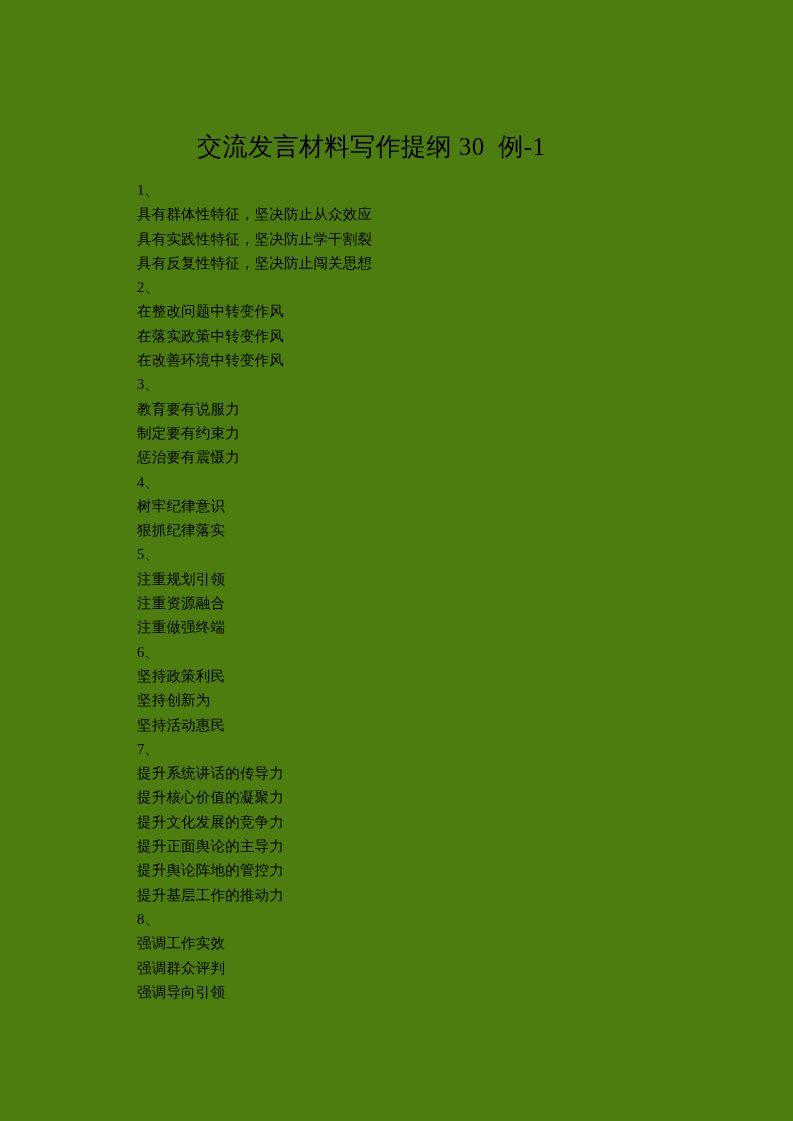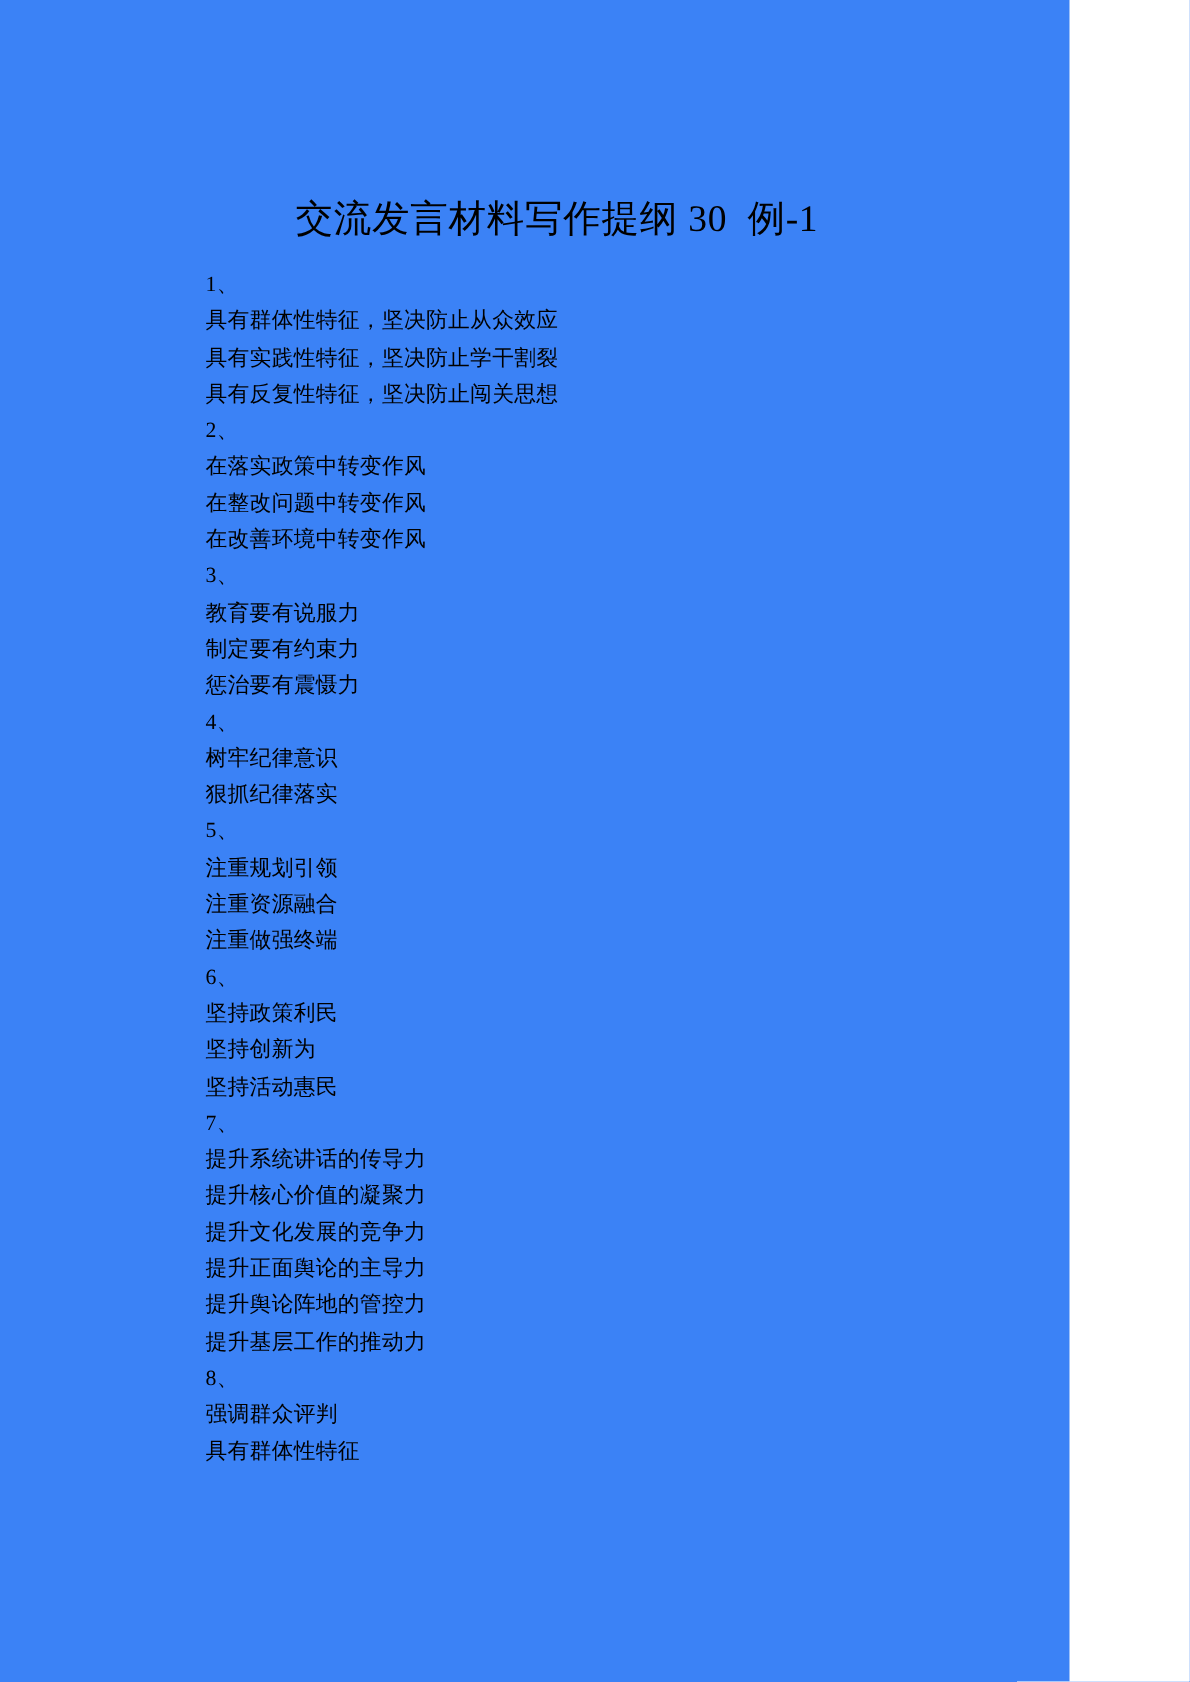--- a/index.html
+++ b/index.html
@@ -9,23 +9,23 @@
   }
   body {
     width: 793px;
     height: 1121px;
     font-family: "Liberation Serif", "DejaVu Serif", serif;
     color: #000000;
     overflow: hidden;
   }
   .page {
     position: relative;
-    width: 713px;
+    width: 793px;
     height: 1121px;
-    background: #3b82f6;
+    background: #4d7c0f;
     box-sizing: border-box;
   }
   .content {
     position: absolute;
     left: 137px;
     top: 130px;
     width: 540px;
   }
   .doc-title {
     font-family: "Liberation Serif", "DejaVu Serif", serif;
@@ -54,22 +54,22 @@
 
 <div class="page">
   <div class="content">
     <h1 class="doc-title">交流发言材料写作提纲 30  例-1</h1>
     <div class="body-block" id="body-block">
         <div class="num-line">1、</div>
         <div class="line">具有群体性特征，坚决防止从众效应</div>
         <div class="line">具有实践性特征，坚决防止学干割裂</div>
         <div class="line">具有反复性特征，坚决防止闯关思想</div>
         <div class="num-line">2、</div>
+        <div class="line">在整改问题中转变作风</div>
         <div class="line">在落实政策中转变作风</div>
-        <div class="line">在整改问题中转变作风</div>
         <div class="line">在改善环境中转变作风</div>
         <div class="num-line">3、</div>
         <div class="line">教育要有说服力</div>
         <div class="line">制定要有约束力</div>
         <div class="line">惩治要有震慑力</div>
         <div class="num-line">4、</div>
         <div class="line">树牢纪律意识</div>
         <div class="line">狠抓纪律落实</div>
         <div class="num-line">5、</div>
         <div class="line">注重规划引领</div>
@@ -80,17 +80,18 @@
         <div class="line">坚持创新为</div>
         <div class="line">坚持活动惠民</div>
         <div class="num-line">7、</div>
         <div class="line">提升系统讲话的传导力</div>
         <div class="line">提升核心价值的凝聚力</div>
         <div class="line">提升文化发展的竞争力</div>
         <div class="line">提升正面舆论的主导力</div>
         <div class="line">提升舆论阵地的管控力</div>
         <div class="line">提升基层工作的推动力</div>
         <div class="num-line">8、</div>
+        <div class="line">强调工作实效</div>
         <div class="line">强调群众评判</div>
-        <div class="line">具有群体性特征</div>
+        <div class="line">强调导向引领</div>
       </div>
   </div>
 </div>
 
 </body></html>

